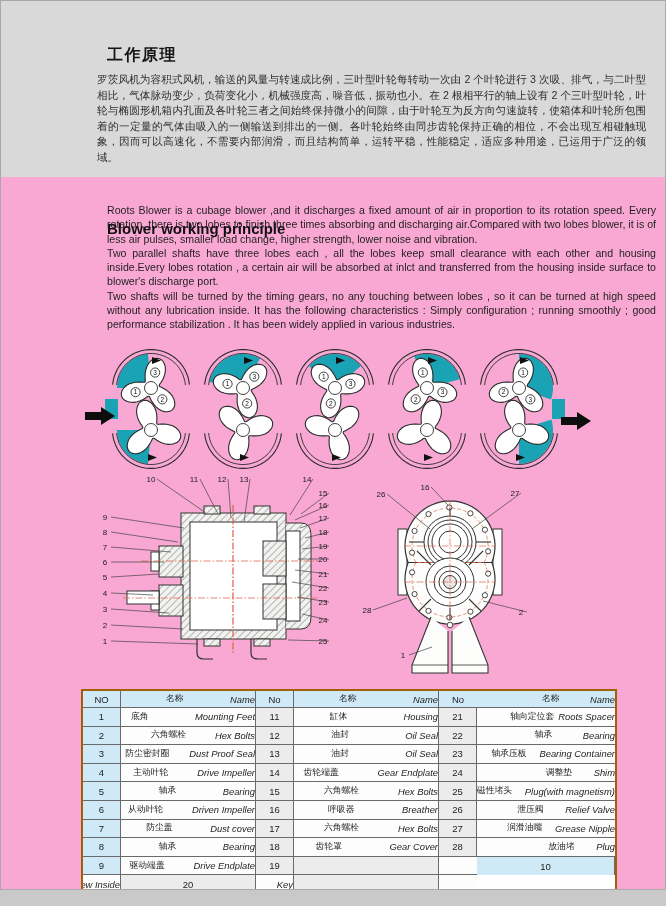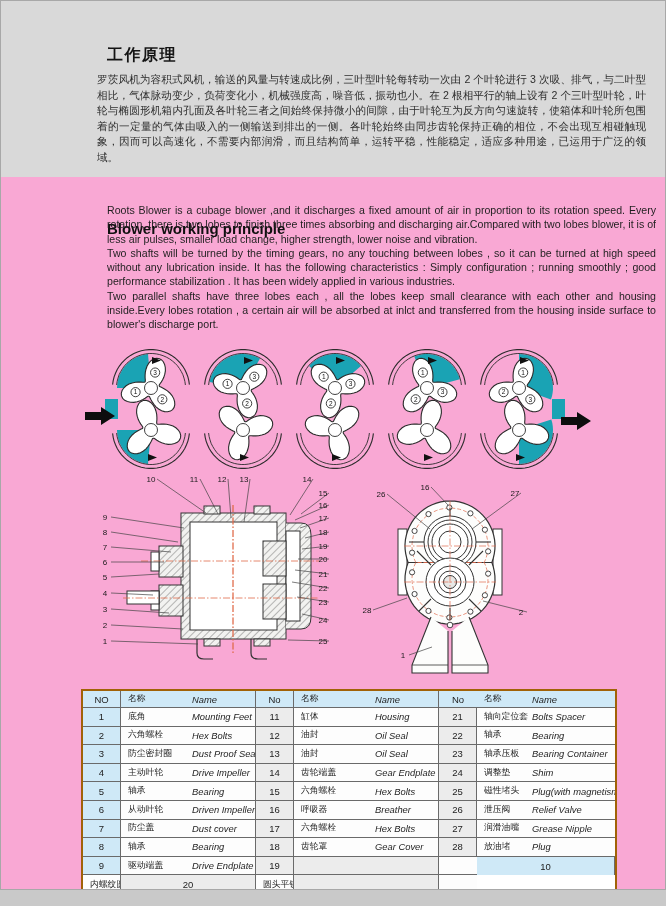--- a/index.html
+++ b/index.html
@@ -10,42 +10,42 @@
   .en-title{position:absolute;left:106px;top:184px;font-size:15px;font-weight:bold;color:#101010;margin-top:35px;}
   .en-paras{position:absolute;left:106px;top:202px;width:549px;font-size:10.6px;line-height:14.3px;color:#1f1f1f;text-align:justify;}
   .en-paras p{margin:0;}
   svg.strip{position:absolute;left:0;top:338px;}
   svg.draws{position:absolute;left:0;top:470px;}
   .parts{position:absolute;left:80px;top:688px;display:grid;grid-template-columns:38px 135px 38px 145px 38px 138px;grid-template-rows:17px repeat(10,18.6px);border:2px solid #a16207;background:#fff;}
   .cell{border-right:1px solid #6a6a6a;border-bottom:1px solid #6a6a6a;display:flex;align-items:center;box-sizing:border-box;overflow:hidden;white-space:nowrap;background:#fdfdfd;}
   .cell.cend{border-right:none;}
   .cell.rend{border-bottom:none;}
   .c-no{justify-content:center;font-size:9.5px;color:#222;}
-  .c-name{padding-left:7px;font-size:9.5px;color:#1e1e1e;}
+  .c-name{padding-left:7px;font-size:9.5px;color:#1e1e1e;justify-content:flex-end;}
   .c-name .cn{font-size:8.8px;flex:0 0 auto;color:#1e1e1e;}
   .c-name.g0 .cn{width:64px;}
   .c-name.g1 .cn{width:74px;}
   .c-name.g2 .cn{width:48px;}
   .c-name .en{font-size:9.4px;font-style:italic;}
   .hdr{font-weight:normal;}
 </style>
 </head>
 <body>
 
 <div class="page">
   <div class="band-top"></div>
 
   <div class="cn-title">工作原理</div>
   <div class="cn-para">罗茨风机为容积式风机，输送的风量与转速成比例，三叶型叶轮每转动一次由 2 个叶轮进行 3 次吸、排气，与二叶型相比，气体脉动变少，负荷变化小，机械强度高，噪音低，振动也小。在 2 根相平行的轴上设有 2 个三叶型叶轮，叶轮与椭圆形机箱内孔面及各叶轮三者之间始终保持微小的间隙，由于叶轮互为反方向匀速旋转，使箱体和叶轮所包围着的一定量的气体由吸入的一侧输送到排出的一侧。各叶轮始终由同步齿轮保持正确的相位，不会出现互相碰触现象，因而可以高速化，不需要内部润滑，而且结构简单，运转平稳，性能稳定，适应多种用途，已运用于广泛的领域。</div>
 
   <div class="en-title">Blower working principle</div>
   <div class="en-paras">
     <p>Roots Blower is a cubage blower ,and it discharges a fixed amount of air in proportion to its rotation speed. Every rotation, there is two lobes to finish three times absorbing and discharging air.Compared with two lobes blower, it is of less air pulses, smaller load change, higher strength, lower noise and vibration.</p>
+    <p>Two parallel shafts have three lobes each , all the lobes keep small clearance with each other and housing inside.Every lobes rotation , a certain air will be absorbed at inlct and transferred from the housing inside surface to blower's discharge port.</p>
     <p>Two shafts will be turned by the timing gears, no any touching between lobes , so it can be turned at high speed without any lubrication inside. It has the following characteristics : Simply configuration ; running smoothly ; good performance stabilization . It has been widely applied in various industries.</p>
-    <p>Two parallel shafts have three lobes each , all the lobes keep small clearance with each other and housing inside.Every lobes rotation , a certain air will be absorbed at inlct and transferred from the housing inside surface to blower's discharge port.</p>
   </div>
 
   <svg class="strip" id="rotationStrip" width="666" height="140" viewBox="0 0 666 140">
       <g transform="translate(150,70)">
         <path d="M-3.0,-54.9L-6.3,-54.4L-9.6,-53.6L-12.7,-52.5L-15.8,-51.1L-18.7,-49.4L-21.4,-47.4L-23.9,-45.2L-26.2,-42.7L-28.2,-40.0L-29.9,-37.1L-31.4,-34.1L-32.5,-30.9L-33.3,-27.7L-33.8,-24.4L-34.0,-21.0L-7.0,-21.0L-7.0,-21.7L-6.9,-22.4L-6.7,-23.0L-6.5,-23.7L-6.2,-24.3L-5.8,-24.9L-5.4,-25.5L-4.9,-26.0L-4.4,-26.4L-3.8,-26.8L-3.3,-27.2L-2.6,-27.5L-2.0,-27.7L-1.3,-27.9L-0.6,-28.0Z" fill="#1aa3b4" stroke="none"></path>
         <path d="M-34.0,21.0L-33.8,24.4L-33.3,27.7L-32.5,30.9L-31.4,34.1L-29.9,37.1L-28.2,40.0L-26.2,42.7L-23.9,45.2L-21.4,47.4L-18.7,49.4L-15.8,51.1L-12.7,52.5L-9.6,53.6L-6.3,54.4L-3.0,54.9L-0.6,28.0L-1.3,27.9L-2.0,27.7L-2.6,27.5L-3.3,27.2L-3.8,26.8L-4.4,26.4L-4.9,26.0L-5.4,25.5L-5.8,24.9L-6.2,24.3L-6.5,23.7L-6.7,23.0L-6.9,22.4L-7.0,21.7L-7.0,21.0Z" fill="#1aa3b4" stroke="none"></path>
         <rect x="-46" y="-10" width="13" height="20" fill="#1aa3b4"></rect>
         <path d="M-38.4,-24.4L-37.8,-28.3L-36.9,-32.1L-35.5,-35.8L-33.9,-39.3L-31.8,-42.7L-29.4,-45.8L-26.7,-48.7L-23.8,-51.3L-20.5,-53.6L-17.1,-55.5L-13.5,-57.1L-9.7,-58.2L-5.9,-59.0L-2.0,-59.4L2.0,-59.4L5.9,-59.0L9.7,-58.2L13.5,-57.1L17.1,-55.5L20.5,-53.6L23.8,-51.3L26.7,-48.7L29.4,-45.8L31.8,-42.7L33.9,-39.3L35.5,-35.8L36.9,-32.1L37.8,-28.3L38.4,-24.4" fill="none" stroke="#2b2b2b" stroke-width="1.1"></path>
         <path d="M-34.4,-24.0L-33.9,-27.5L-33.0,-30.9L-31.9,-34.3L-30.3,-37.4L-28.5,-40.4L-26.4,-43.3L-24.0,-45.8L-21.3,-48.1L-18.4,-50.2L-15.3,-51.9L-12.1,-53.3L-8.7,-54.4L-5.3,-55.1L-1.8,-55.5L1.8,-55.5L5.3,-55.1L8.7,-54.4L12.1,-53.3L15.3,-51.9L18.4,-50.2L21.3,-48.1L24.0,-45.8L26.4,-43.3L28.5,-40.4L30.3,-37.4L31.9,-34.3L33.0,-30.9L33.9,-27.5L34.4,-24.0" fill="none" stroke="#2b2b2b" stroke-width="0.9"></path>
         <path d="M-38.4,24.4L-37.8,28.3L-36.9,32.1L-35.5,35.8L-33.9,39.3L-31.8,42.7L-29.4,45.8L-26.7,48.7L-23.8,51.3L-20.5,53.6L-17.1,55.5L-13.5,57.1L-9.7,58.2L-5.9,59.0L-2.0,59.4L2.0,59.4L5.9,59.0L9.7,58.2L13.5,57.1L17.1,55.5L20.5,53.6L23.8,51.3L26.7,48.7L29.4,45.8L31.8,42.7L33.9,39.3L35.5,35.8L36.9,32.1L37.8,28.3L38.4,24.4" fill="none" stroke="#2b2b2b" stroke-width="1.1"></path>
@@ -307,21 +307,21 @@
         <span class="en">Mounting Feet</span>
       </div>
       <div class="cell c-no" style="background: rgb(236, 236, 236);">11</div>
       <div class="cell c-name g1">
         <span class="cn">缸体</span>
         <span class="en">Housing</span>
       </div>
       <div class="cell c-no" style="background: rgb(236, 236, 236);">21</div>
       <div class="cell c-name g2 cend">
         <span class="cn">轴向定位套</span>
-        <span class="en">Bolts Spacer</span>
+        <span class="en">Roots Spacer</span>
       </div>
       <div class="cell c-no" style="background: rgb(207, 233, 247);">2</div>
       <div class="cell c-name g0">
         <span class="cn">六角螺栓</span>
         <span class="en">Hex Bolts</span>
       </div>
       <div class="cell c-no" style="background: rgb(236, 236, 236);">12</div>
       <div class="cell c-name g1">
         <span class="cn">油封</span>
         <span class="en">Oil Seal</span>

